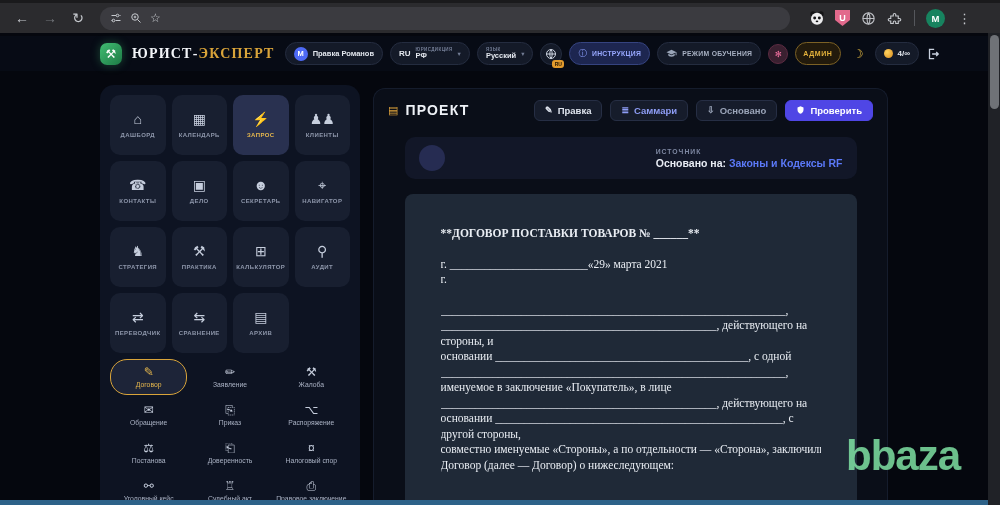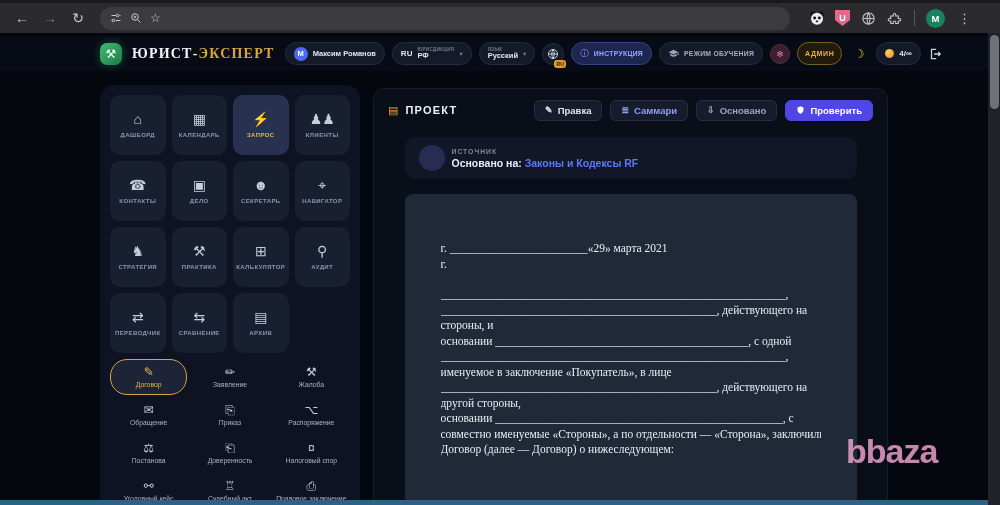--- a/index.html
+++ b/index.html
@@ -107,50 +107,50 @@
   .dt.active .di, .dt.active .dl { color:#e7b84d; }
 
   
   .main-panel {
     position:absolute; left:373px; top:88px; width:515px; bottom:0;
     background:#0a0e18; border:1px solid #151c2c; border-bottom:none;
     border-radius:12px 12px 0 0; padding:10px 14px 0; z-index:10;
   }
   .panel-head { display:flex; align-items:center; gap:7px; height:22px; }
   .panel-doc-ic { color:#e0a33b; font-size:11px; }
-  .panel-title { font-size:11px; font-weight:bold; letter-spacing:1.2px; color:#eef1f6; }
+  .panel-title { font-size:14px; font-weight:bold; letter-spacing:1.2px; color:#eef1f6; }
   .head-btns { margin-left:auto; display:flex; gap:8px; }
   .pbtn { height:21px; border-radius:6px; background:#161c2b; border:1px solid #262e44;
         color:#dfe4ee; font-size:9.5px; font-weight:bold;
         display:flex; align-items:center; gap:5px; padding:0 10px; cursor:pointer; white-space:nowrap; }
   .pbtn .bic { font-size:9px; }
   .pbtn.summary { color:#8d9cf4; }
   .pbtn.export { color:#9aa4b8; }
   .pbtn.check { background:#4f46e5; border-color:#4f46e5; color:#fff; }
   .content { width:452px; margin:16px auto 0; }
   .source-card { background:#121728; border-radius:10px; padding:8px 14px;
-        display:flex; align-items:center; gap:7px; }
+        display:flex; align-items:center; gap:7px;justify-content:space-between; }
   .source-avatar { width:26px; height:26px; border-radius:50%; background:#262c52; flex:none; }
   .source-label { font-size:6.8px; font-weight:bold; letter-spacing:1px; color:#7e88a2; margin-bottom:2px; }
   .source-line { font-size:10.5px; font-weight:bold; color:#e9edf5; }
   .source-line a { color:#5b79f8; text-decoration:none; }
   .doc-card {
     margin-top:15px; background:#1f2937; border-radius:8px 8px 0 0;
     padding:32px 36px; height:320px;
     font-family:"Liberation Serif", serif; font-size:11.5px; color:#e9edf3;
   }
   .dline { height:15.5px; line-height:15.5px; white-space:nowrap; overflow:hidden; }
   .dline.bold { font-weight:bold; }
   .dline.flex { display:flex; justify-content:flex-start; }
   .dspacer { height:15px; }
 
   
   .watermark {
     position:absolute; left:846px; top:432px; z-index:40;
-    font-size:34px; font-weight:bold; letter-spacing:-1px; color:#f9a8d4; opacity:.8;
+    font-size:42px; font-weight:bold; letter-spacing:-1px; color:#86efac; opacity:.8;
   }
   .bottom-strip { position:absolute; left:0; right:12px; bottom:0; height:5px; background:#2d6288; z-index:20; }
   .scrollbar { position:absolute; right:0; top:33px; bottom:0; width:12px; background:#202227; z-index:35; }
   .scroll-thumb { position:absolute; top:2px; left:1.5px; width:9px; height:74px; background:#6f7277; border-radius:5px; }
   svg { display:block; }
 </style>
 </head>
 <body>
 
 <div class="browser">
@@ -201,21 +201,21 @@
 </div>
 
 <div class="appbar">
   <span class="logo">⚒</span>
   <span class="brand">
     <span class="w">ЮРИСТ-</span><span class="g">ЭКСПЕРТ</span>
   </span>
   <div class="hright">
     <div class="hpill">
       <span class="uav">M</span>
-      <span class="uname">Максим Романов</span>
+      <span class="uname">Правка Романов</span>
     </div>
     <div class="hpill">
       <span class="code">RU</span>
       <span class="stack">
         <span class="lab">ЮРИСДИКЦИЯ</span>
         <span class="val">РФ</span>
       </span>
       <span class="chev">▾</span>
     </div>
     <div class="hpill">
@@ -412,36 +412,37 @@
       <div>
         <div class="source-label">ИСТОЧНИК</div>
         <div class="source-line">
           <span>Основано на:</span>
           <a href="#">Законы и Кодексы RF</a>
         </div>
       </div>
     </div>
 
     <div class="doc-card" id="doc-card">
+        <div class="dline bold">**ДОГОВОР ПОСТАВКИ ТОВАРОВ № ______**</div>
         <div class="dspacer"></div>
         <div class="dline flex">
           <span>г. ________________________</span>
           <span>«29» марта 2021</span>
         </div>
         <div class="dline">г.</div>
         <div class="dspacer"></div>
         <div class="dline">____________________________________________________________,</div>
         <div class="dline">________________________________________________, действующего на</div>
         <div class="dline">стороны, и</div>
         <div class="dline">основании ____________________________________________, с одной</div>
         <div class="dline">____________________________________________________________,</div>
         <div class="dline">именуемое в заключение «Покупатель», в лице</div>
         <div class="dline">________________________________________________, действующего на</div>
+        <div class="dline">основании __________________________________________________, с</div>
         <div class="dline">другой стороны,</div>
-        <div class="dline">основании __________________________________________________, с</div>
         <div class="dline">совместно именуемые «Стороны», а по отдельности — «Сторона», заключили настоящий</div>
         <div class="dline">Договор (далее — Договор) о нижеследующем:</div>
       </div>
   </div>
 </div>
 
 <div class="watermark">bbaza</div>
 <div class="bottom-strip"></div>
 <div class="scrollbar">
   <div class="scroll-thumb"></div>

